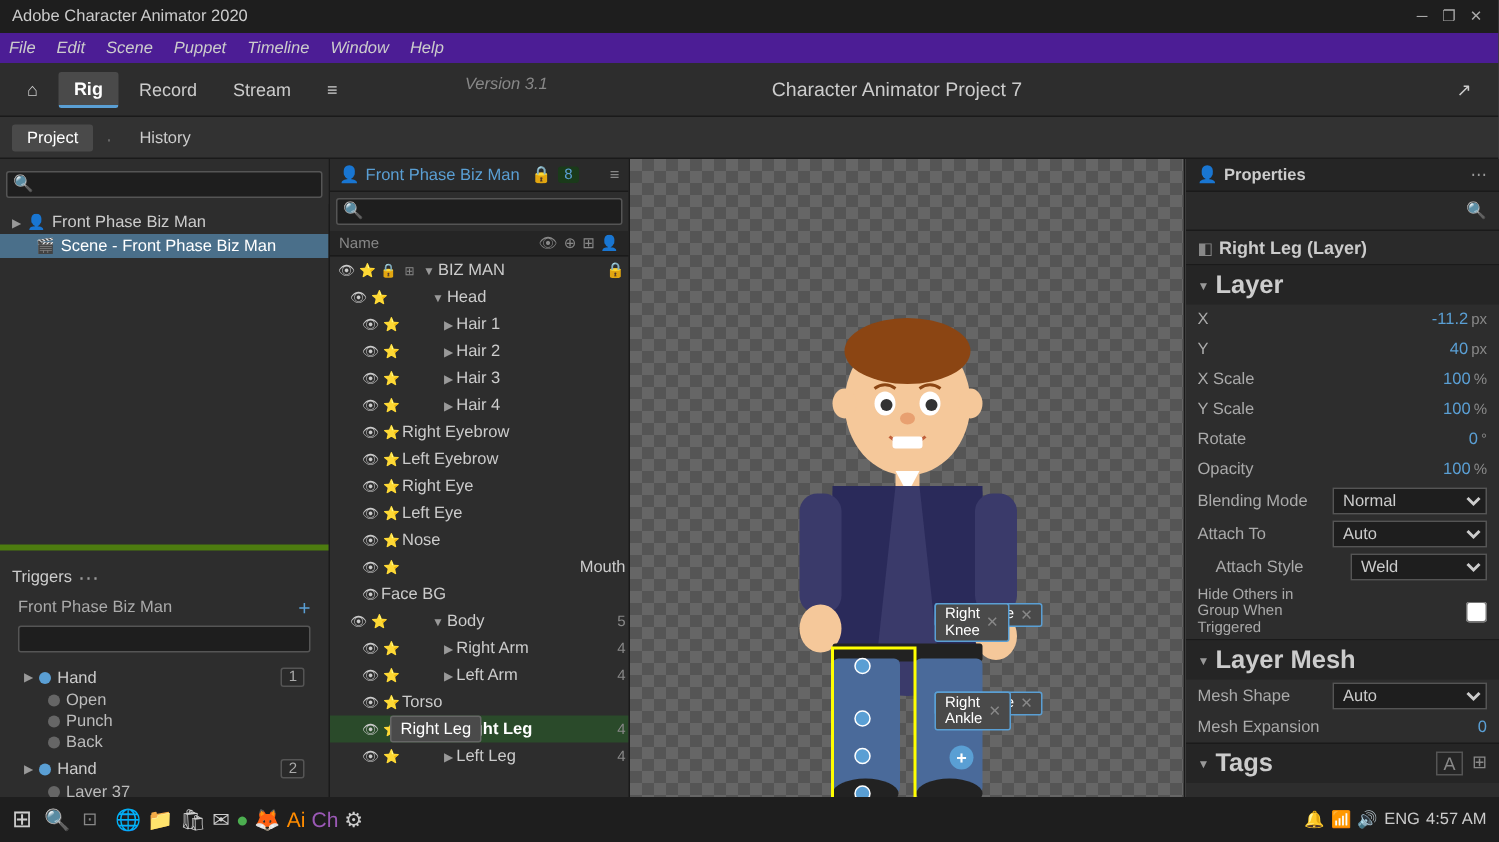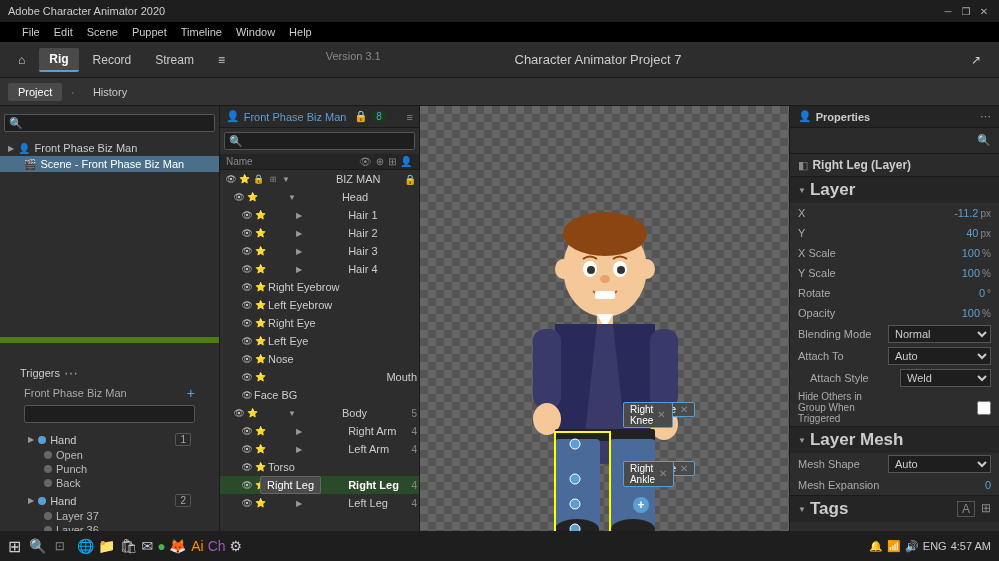--- a/index.html
+++ b/index.html
@@ -4,21 +4,21 @@
   <style>
     * { box-sizing: border-box; margin: 0; padding: 0; }
     body { font-family: 'Segoe UI', Arial, sans-serif; font-size: 11px; background: #3c3c3c; color: #ccc; overflow: hidden; width: 999px; height: 561px; }
     
     
     #titlebar { background: #1e1e1e; height: 22px; display: flex; align-items: center; justify-content: space-between; padding: 0 8px; }
     #titlebar .controls { display: flex; gap: 4px; }
     #titlebar .controls span { width: 14px; height: 14px; display: flex; align-items: center; justify-content: center; font-size: 10px; cursor: pointer; color: #aaa; }
     
     
-    #menubar { background: #000000; height: 20px; display: flex; align-items: center; padding: 0 16px; gap: 2px; }
+    #menubar { background: #4c1d95; height: 20px; display: flex; align-items: center; padding: 0 0; gap: 2px; font-style: italic; }
     #menubar span { padding: 2px 6px; font-size: 11px; color: #ccc; cursor: pointer; }
     
     
     #toolbar { background: #2d2d2d; height: 36px; display: flex; align-items: center; padding: 0 8px; gap: 4px; border-bottom: 1px solid #1a1a1a; }
     .toolbar-btn { padding: 4px 10px; background: transparent; border: none; color: #ccc; font-size: 12px; cursor: pointer; border-radius: 2px; display: flex; align-items: center; gap: 4px; }
     .toolbar-btn.active { color: #fff; font-weight: bold; }
     #toolbar .app-title { flex: 1; text-align: center; font-size: 13px; color: #ccc; }
     
     
     #toolbar2 { background: #323232; height: 28px; display: flex; align-items: center; padding: 0 8px; gap: 8px; border-bottom: 1px solid #1a1a1a; }
@@ -36,21 +36,21 @@
     #left-search { padding: 4px; background: #2d2d2d; }
     #left-search input { width: 100%; background: #1e1e1e; border: 1px solid #555; color: #ccc; padding: 2px 4px; font-size: 11px; border-radius: 2px; }
     
     #project-tree { flex: 1; overflow-y: auto; padding: 4px 0; }
     .tree-item { padding: 2px 8px; cursor: pointer; display: flex; align-items: center; gap: 4px; font-size: 11px; color: #ccc; }
     .tree-item.selected { background: #4a6f8a; color: #fff; }
     .tree-arrow { font-size: 8px; color: #999; }
     .tree-icon { font-size: 10px; }
     
     
-    #triggers-section { border-top: 6px solid #4d7c0f; padding: 20px; }
+    #triggers-section { border-top: 4px solid #4d7c0f; padding: 8px; }
     .section-header { display: flex; align-items: center; gap: 4px; padding: 2px 0; font-size: 11px; color: #ccc; cursor: pointer; }
     .section-header .dots { font-size: 14px; color: #999; }
     
     #triggers-list { padding: 2px 4px; }
     #triggers-search { padding: 2px 4px 4px; }
     #triggers-search input { width: 100%; background: #1e1e1e; border: 1px solid #555; color: #ccc; padding: 2px 4px; font-size: 11px; border-radius: 2px; }
     
     .trigger-group { margin: 2px 0; }
     .trigger-group-header { display: flex; align-items: center; gap: 4px; padding: 2px 4px; cursor: pointer; color: #ccc; font-size: 11px; }
     .trigger-item { padding: 1px 4px 1px 20px; cursor: pointer; display: flex; align-items: center; gap: 4px; font-size: 11px; color: #bbb; }
@@ -63,21 +63,21 @@
     .puppet-name { color: #5a9fd4; cursor: pointer; }
     #layers-search { padding: 4px; }
     #layers-search input { width: 100%; background: #1e1e1e; border: 1px solid #555; color: #ccc; padding: 2px 4px; font-size: 11px; border-radius: 2px; }
     
     #layers-header { display: flex; align-items: center; padding: 2px 6px; background: #252525; border-bottom: 1px solid #1a1a1a; font-size: 10px; color: #888; gap: 4px; }
     #layers-header .name-col { flex: 1; }
     
     #layers-list { flex: 1; overflow-y: auto; }
     .layer-item { display: flex; align-items: center; padding: 1px 2px; cursor: pointer; font-size: 11px; color: #ccc; min-height: 18px; }
     .layer-icon { width: 14px; height: 14px; display: flex; align-items: center; justify-content: center; font-size: 9px; color: #888; cursor: pointer; }
-    .layer-name { flex: 1; padding: 0 2px; display: flex; align-items: center; gap: 2px; margin-left: 44px; }
+    .layer-name { flex: 1; padding: 0 2px; display: flex; align-items: center; gap: 2px; }
     .layer-num { min-width: 12px; text-align: right; font-size: 10px; color: #888; }
     .eye-icon { color: #ccc; }
     .star-icon { color: #ccaa00; }
     
     
     #canvas-area { flex: 1; background: #3c3c3c; position: relative; overflow: hidden; }
     #canvas-checkerboard { width: 100%; height: 100%; background-image: 
       linear-gradient(45deg, #555 25%, transparent 25%),
       linear-gradient(-45deg, #555 25%, transparent 25%),
       linear-gradient(45deg, transparent 75%, #555 75%),

